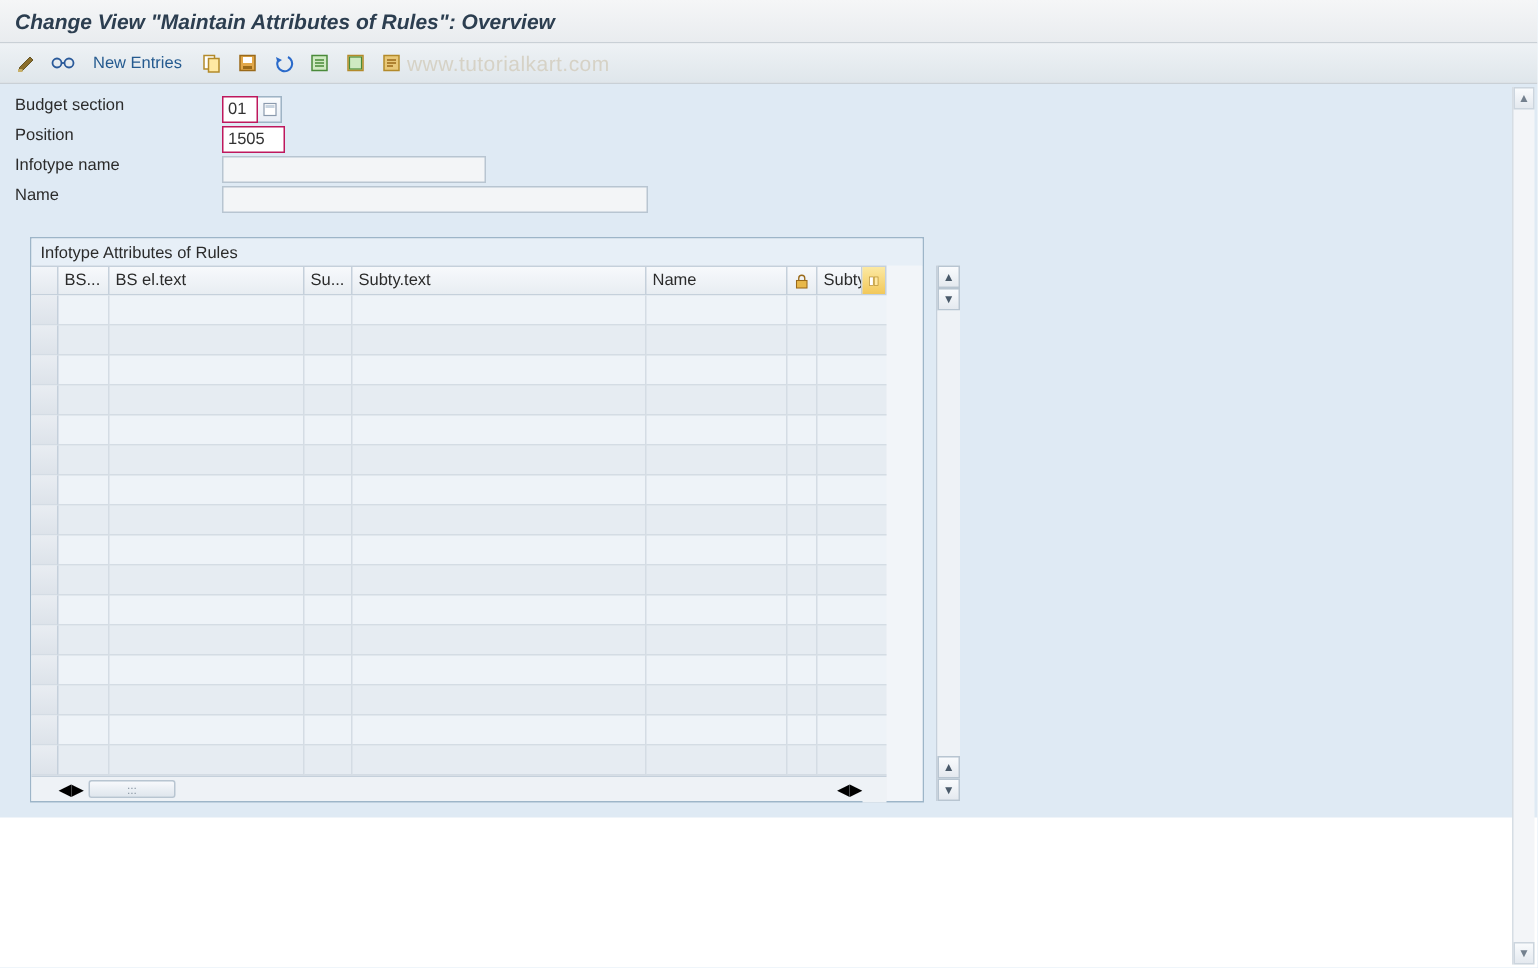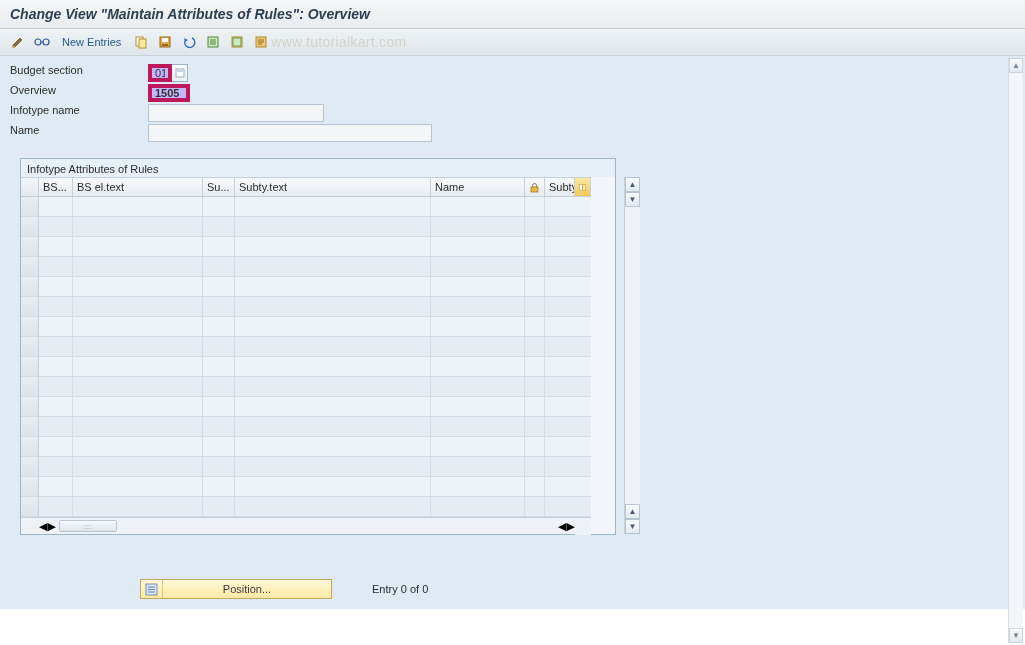--- a/index.html
+++ b/index.html
@@ -63,22 +63,22 @@
       height: 20px;
       margin-bottom: 0;
     }
     .form-label {
       width: 138px;
       color: #2b2b2b;
       font-size: 11px;
     }
     .form-input {
       height: 18px;
-      background: #c4b5fd;
-      border: 4px solid #be185d;
+      background: #ffffff;
+      border: 1px solid #be185d;
       padding: 0 3px;
       font-size: 11px;
       color: #333;
     }
     .form-input.disabled {
       background: #f3f5f7;
       border: 1px solid #b8c5d1;
     }
     .f4-help {
       width: 16px;
@@ -326,22 +326,22 @@
     <span class="form-label">Budget section</span>
     <input class="form-input" style="width: 24px;" value="01">
     <span class="f4-help">
       <svg width="10" height="10" viewBox="0 0 10 10">
           <rect x="1" y="1" width="8" height="8" fill="#fff" stroke="#8a9aad" stroke-width="0.8"></rect>
           <rect x="2" y="2" width="6" height="2" fill="#c8d4e0"></rect>
         </svg>
     </span>
   </div>
   <div class="form-row">
-    <span class="form-label">Overview</span>
-    <input class="form-input" style="width: 42px; font-weight: bold;" value="1505">
+    <span class="form-label">Position</span>
+    <input class="form-input" style="width: 42px;" value="1505">
   </div>
   <div class="form-row">
     <span class="form-label">Infotype name</span>
     <input class="form-input disabled" style="width: 176px;" readonly="" value="">
   </div>
   <div class="form-row">
     <span class="form-label">Name</span>
     <input class="form-input disabled" style="width: 284px;" readonly="" value="">
   </div>
 
@@ -548,31 +548,19 @@
       <div class="vscroll">
         <span class="arrow">▲</span>
         <span class="arrow">▼</span>
         <div class="track"></div>
         <span class="arrow">▲</span>
         <span class="arrow">▼</span>
       </div>
     </div>
   </div>
 
-  <div class="footer-area">
-    <div class="position-btn">
-      <span class="pb-icon">
-        <svg width="13" height="13" viewBox="0 0 13 13">
-            <rect x="1" y="1" width="11" height="11" fill="#d6e6f6" stroke="#5a7aaa" stroke-width="0.8"></rect>
-            <path d="M3 4 L10 4 M3 6.5 L10 6.5 M3 9 L10 9" stroke="#5a7aaa" stroke-width="0.9"></path>
-          </svg>
-      </span>
-      <span class="pb-label">Position...</span>
-    </div>
-    <span class="entry-text">Entry 0 of 0</span>
-  </div>
 </div>
 
 <div class="page-vscroll">
   <span class="arrow">▲</span>
   <div class="track"></div>
   <span class="arrow">▼</span>
 </div>
 
 </body></html>

